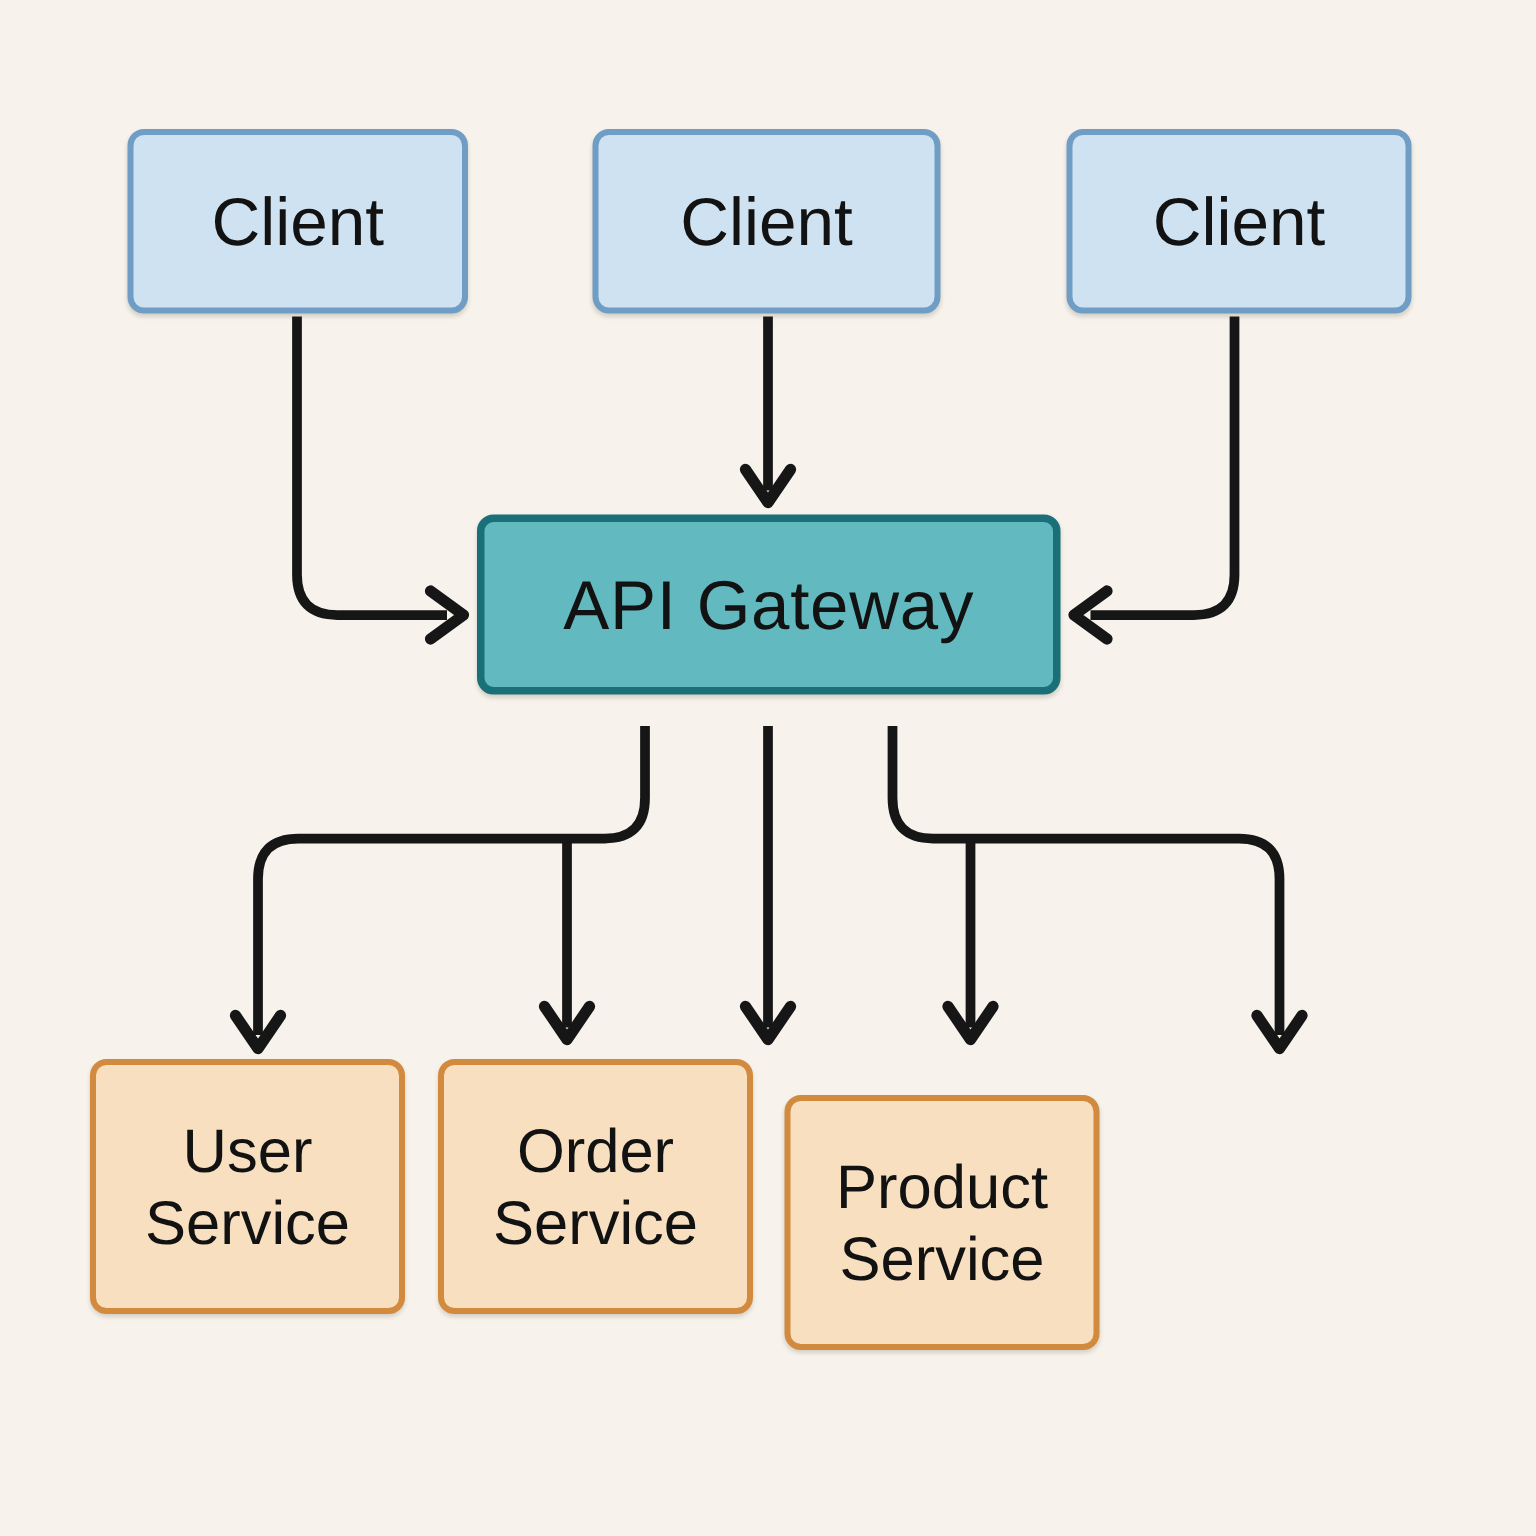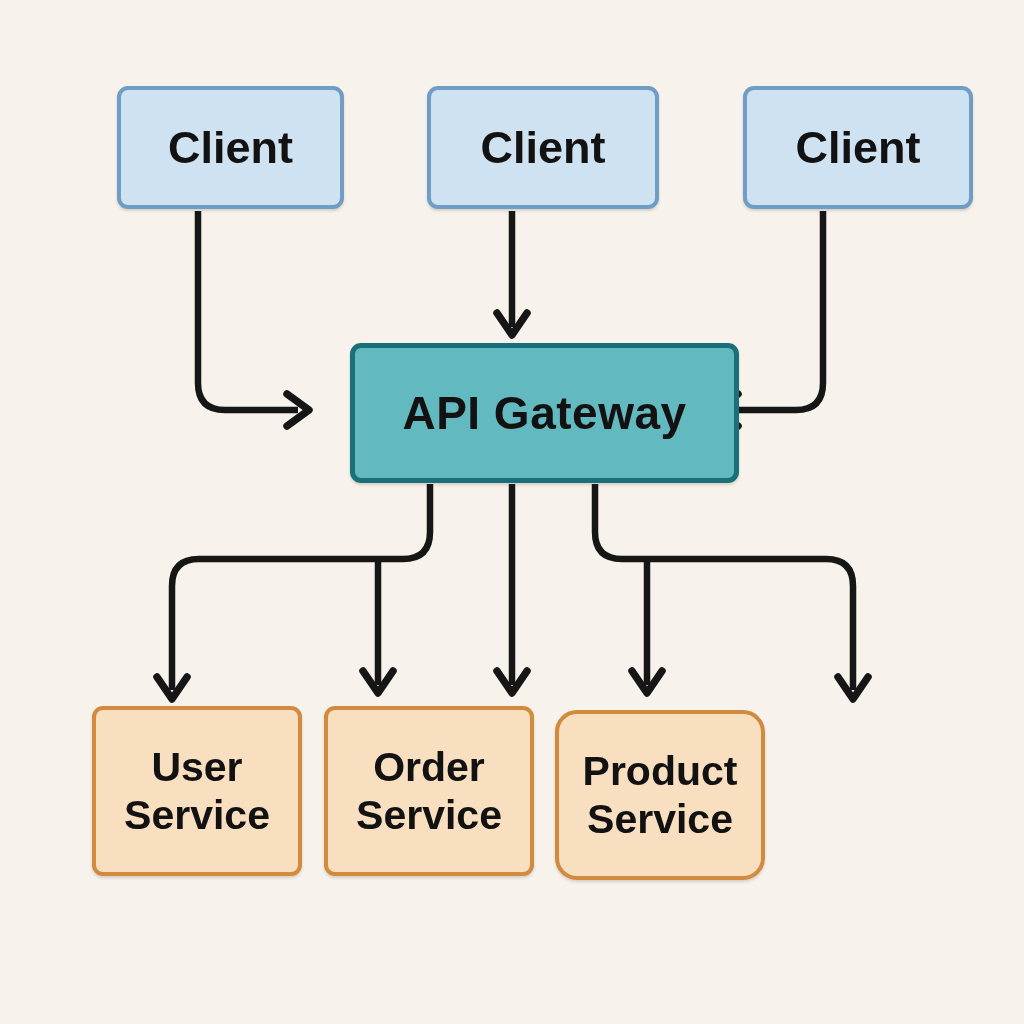--- a/index.html
+++ b/index.html
@@ -20,24 +20,23 @@
   svg.edges{position:absolute;left:0;top:0;width:1024px;height:1024px;}
   .edge{fill:none;stroke:var(--edge);stroke-width:6.5;}
   .head{fill:none;stroke:var(--edge);stroke-width:7.5;stroke-linecap:round;stroke-linejoin:round;}
   .node{
     position:absolute;
     display:flex;align-items:center;justify-content:center;
     text-align:center;
     border-radius:11px;
     box-sizing:border-box;
     color:var(--text);
-    font-weight:700;
+    font-weight:400;
     box-shadow:0 2px 3px rgba(60,50,30,0.18);
     line-height:1.18;
-    margin-left:32px;
   }
   .client{
     background:var(--client-fill);
     border:4px solid var(--client-border);
     font-size:45px;
   }
   .gateway{
     background:var(--gateway-fill);
     border:5px solid var(--gateway-border);
     font-size:46px;
@@ -46,24 +45,24 @@
   .service{
     background:var(--service-fill);
     border:4px solid var(--service-border);
     font-size:41px;
     padding:16px 12px;
   }
   
   #client-1{left:85px;top:86px;width:227px;height:123px;}
   #client-2{left:395px;top:86px;width:232px;height:123px;}
   #client-3{left:711px;top:86px;width:230px;height:123px;}
-  #api-gateway{left:318px;top:343px;width:389px;height:140px;}
+  #api-gateway{left:318px;top:343px;width:389px;height:120px;}
   #user-service{left:60px;top:706px;width:210px;height:170px;}
   #order-service{left:292px;top:706px;width:210px;height:170px;}
-  #product-service{left:523px;top:710px;width:210px;height:170px;border-radius:22px;}
+  #product-service{left:523px;top:730px;width:210px;height:170px;}
   #payment-service{left:755px;top:706px;width:208px;height:170px;}
 </style>
 </head>
 <body>
 
 <div class="canvas">
 
   <svg class="edges" viewBox="0 0 1024 1024" aria-hidden="true">
 
     <path class="edge" d="M198 211 L198 383 Q198 410 225 410 L298 410"></path>

